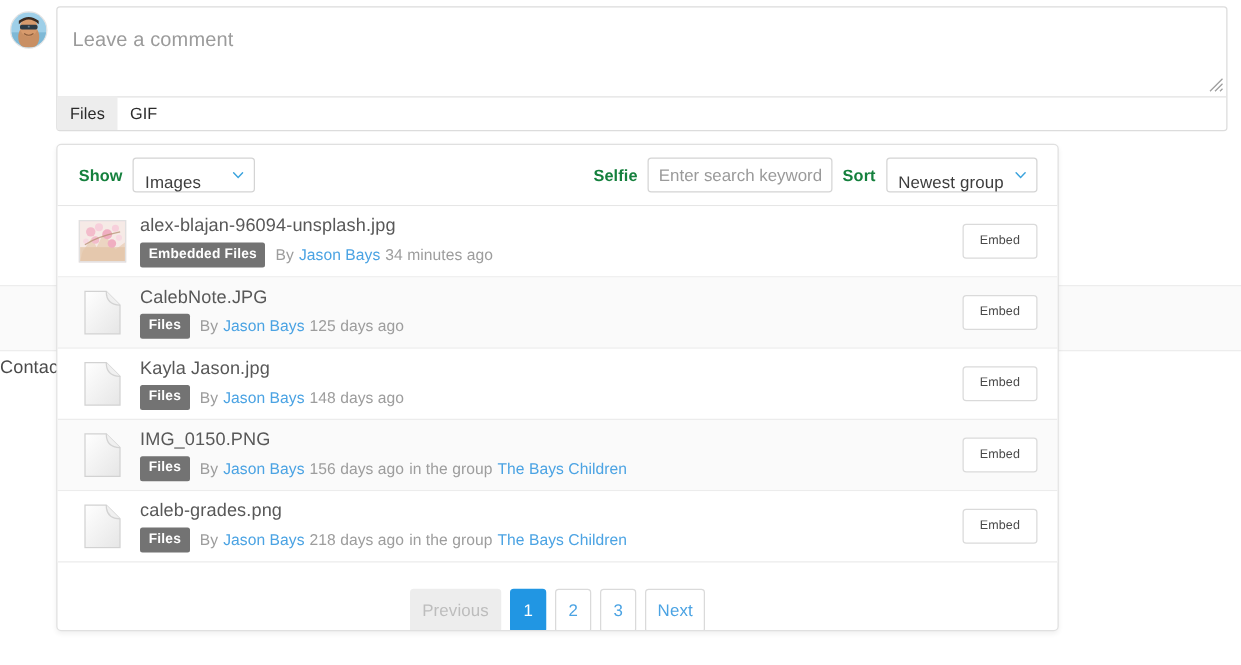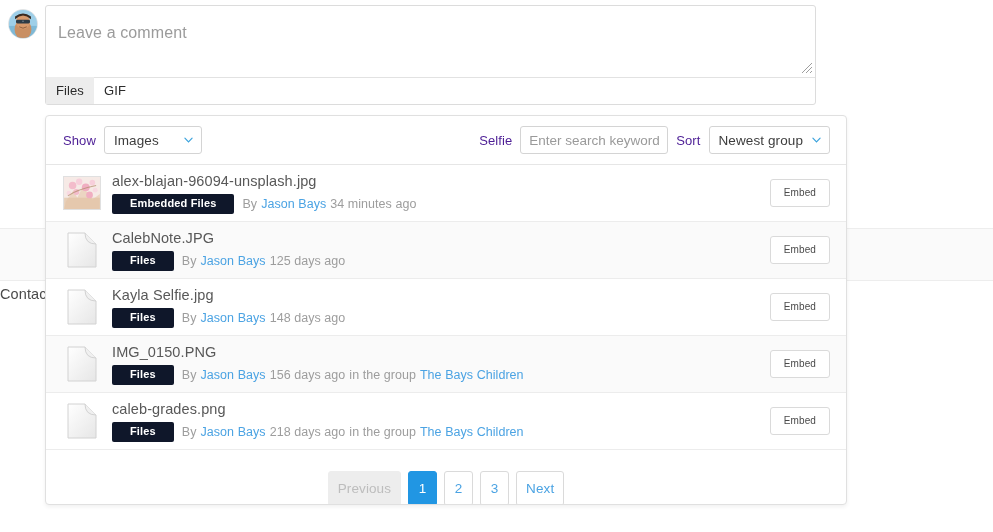--- a/index.html
+++ b/index.html
@@ -35,21 +35,21 @@
     width: 30px; height: 30px; border-radius: 50%;
     overflow: hidden; z-index: 5;
     border: 1px solid #e3e3e3;
     background: #bcdcee;
   }
   .avatar svg { display: block; width: 100%; height: 100%; }
 
   
   .composer {
     position: absolute; left: 45px; top: 5px;
-    width: 771px; height: 100px;
+    width: 937px; height: 100px;
     background: #fff;
     border: 1px solid #dcdcdc;
     border-radius: 3px;
     z-index: 4;
   }
   .composer-text {
     position: absolute; left: 0; top: 0; right: 0; height: 72px;
     border-bottom: 1px solid #e2e2e2;
   }
   .composer-placeholder {
@@ -95,29 +95,29 @@
   }
   .fb-left {
     position: absolute; left: 17px; top: 10px;
     display: flex; align-items: center; gap: 8px;
   }
   .fb-right {
     position: absolute; right: 16px; top: 10px;
     display: flex; align-items: center; gap: 8px;
   }
   .fb-label {
-    font-size: 13px; font-weight: normal; color: #4c1d95;
+    font-size: 13px; font-weight: bold; color: #15803d;
     letter-spacing: .1px;
   }
   .select-box {
     position: relative;
     height: 28px; min-width: 98px;
     border: 1px solid #d4d4d4; border-radius: 3px;
     background: #fff;
-    display: flex; align-items: center;
+    display: flex; align-items: flex-end;
     padding: 0 26px 0 9px;
     font-size: 13.5px; color: #3d3d3d;
     letter-spacing: .1px;
     cursor: pointer;
     white-space: nowrap;
   }
   .select-box.wide { min-width: 104px; }
   .chevron {
     position: absolute; right: 8px; top: 50%;
     transform: translateY(-50%);
@@ -172,26 +172,26 @@
     white-space: nowrap;
   }
   .meta {
     display: flex; align-items: center;
     font-size: 12.5px; color: #9d9d9d;
     letter-spacing: .05px;
     white-space: nowrap;
   }
   .tag {
     display: inline-block;
-    background: #0f172a;
+    background: #737373;
     color: #fff;
     font-size: 11px;
     font-weight: bold;
     line-height: 1;
-    padding: 4px 18px 5px;
+    padding: 4px 7px 5px;
     border-radius: 2px;
     margin-right: 8px;
     letter-spacing: .15px;
   }
   .meta .by { margin-right: 4px; }
   .link {
     color: #4ba3e3;
     margin-right: 4px;
     cursor: pointer;
   }
@@ -366,21 +366,21 @@
     </div>
 
     <div class="row">
       <div class="thumb">
         <svg width="30" height="36" viewBox="0 0 30 36">
           <path d="M1 1 H18 L29 12 V35 H1 Z" fill="url(#fg2)" stroke="#d2d2d2" stroke-width="1"></path>
           <path d="M18 1 Q18 12 29 12" fill="#f0f0f0" stroke="#d2d2d2" stroke-width="1"></path>
         </svg>
       </div>
       <div class="rowbody">
-        <div class="fname">Kayla Selfie.jpg</div>
+        <div class="fname">Kayla Jason.jpg</div>
         <div class="meta">
           <span class="tag">Files</span>
           <span class="by">By</span>
           <span class="link">Jason Bays</span>
           <span class="when">148 days ago</span>
         </div>
       </div>
       <button class="embed-btn">Embed</button>
     </div>
 

